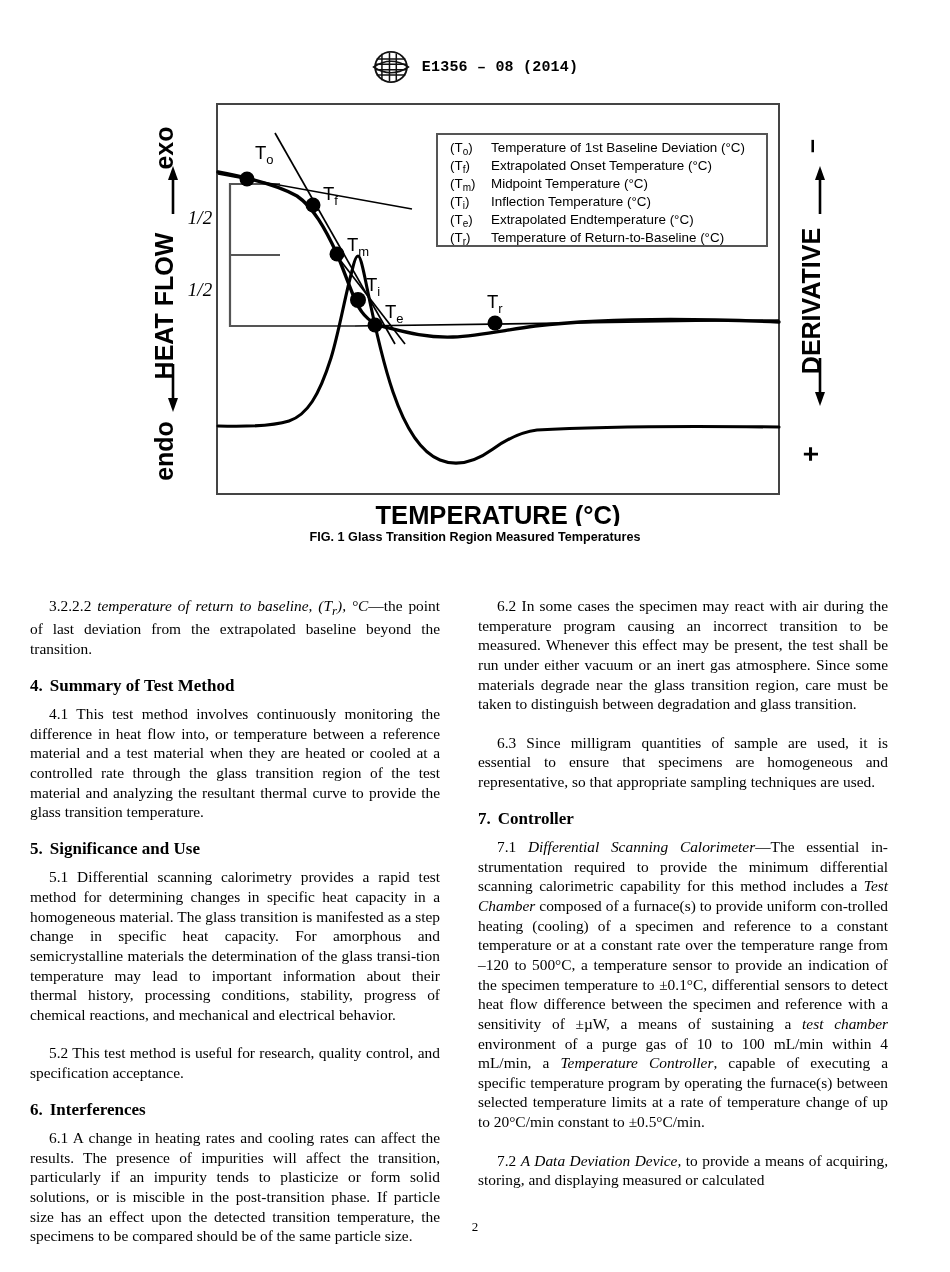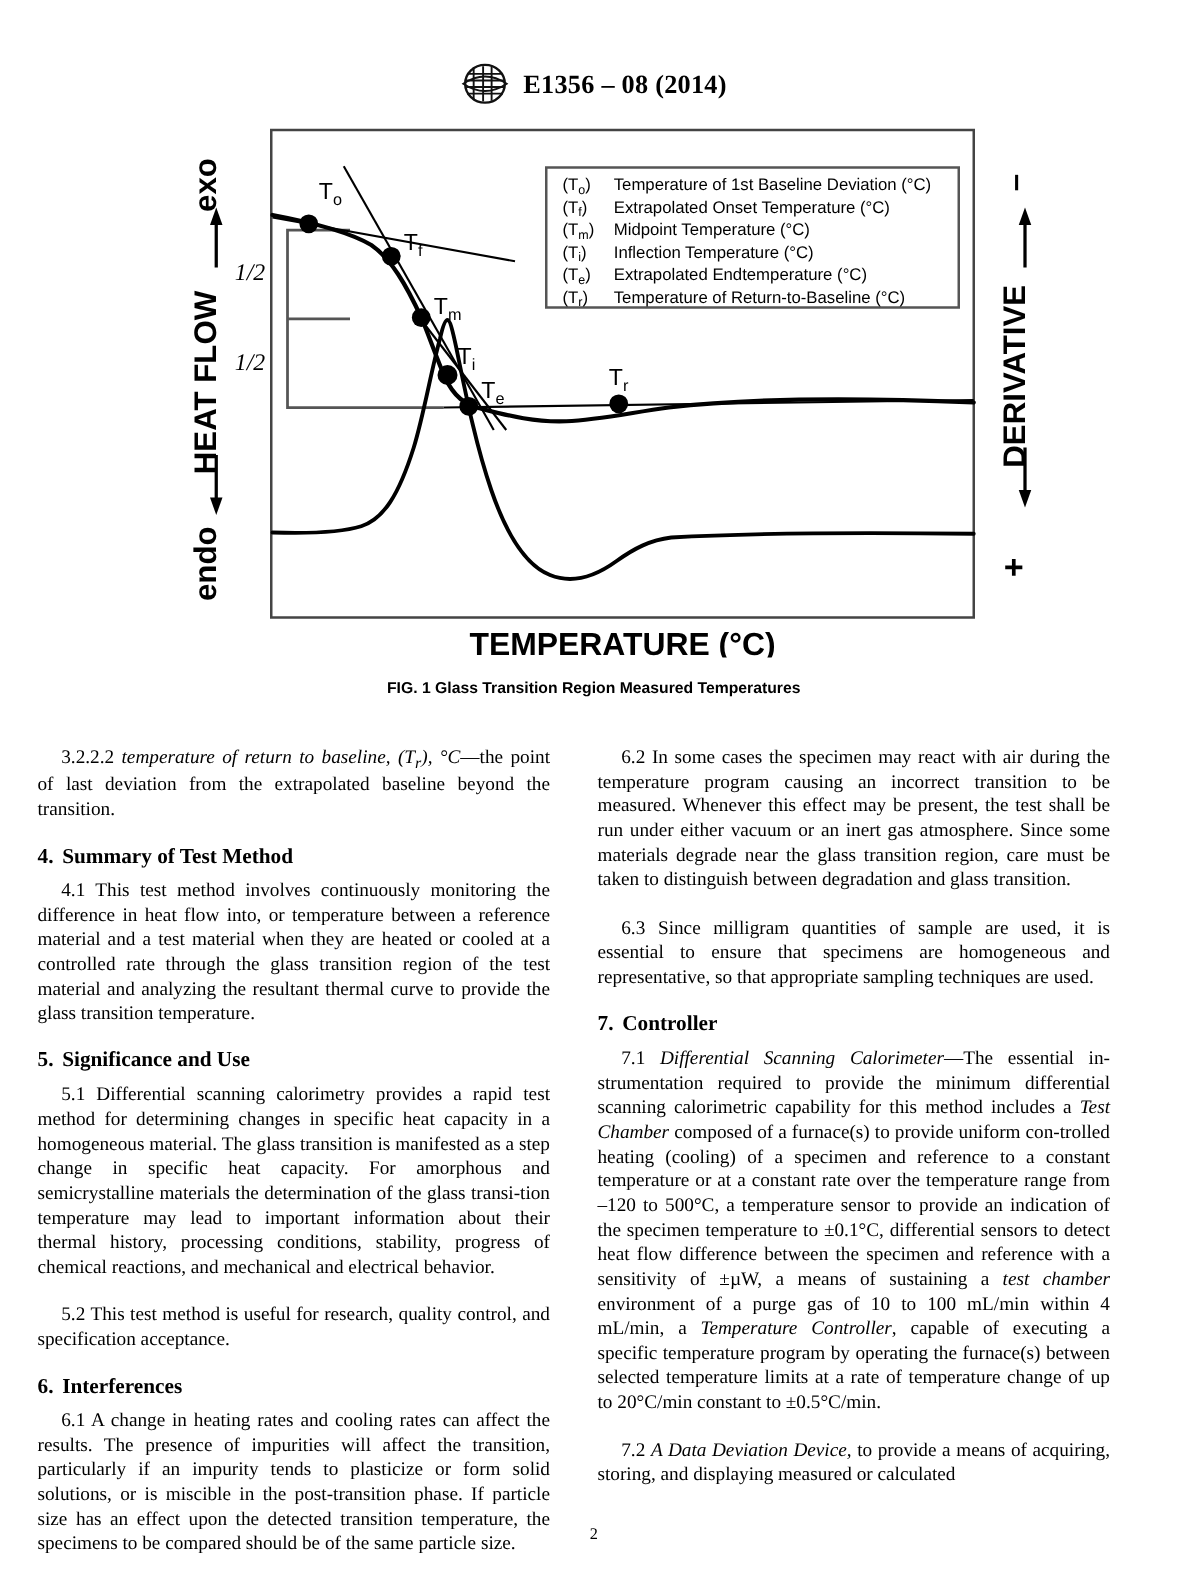--- a/index.html
+++ b/index.html
@@ -26,44 +26,44 @@
     align-items: center;
     justify-content: center;
     gap: 12px;
   }
   .astm-logo {
     width: 38px;
     height: 34px;
     flex: none;
   }
   .std-designation {
-    font-family: Liberation Serif, serif;
+    font-family: Liberation Mono, monospace;
     font-weight: bold;
-    font-size: 21px;
+    font-size: 15px;
     letter-spacing: 0.2px;
     white-space: nowrap;
   }
 
   
   .figure-block {
     position: absolute;
     top: 96px;
     left: 0;
     width: 950px;
   }
   .figure-canvas {
     display: block;
     margin: 0 auto;
   }
   .fig-caption {
     font-family: "Liberation Sans", sans-serif;
     font-weight: bold;
     font-size: 12.6px;
     text-align: center;
-    margin-top: 17px;
+    margin-top: 4px;
   }
 
   
   .body-columns {
     position: absolute;
     top: 596px;
     left: 30px;
     width: 858px;
     display: flex;
     gap: 38px;

